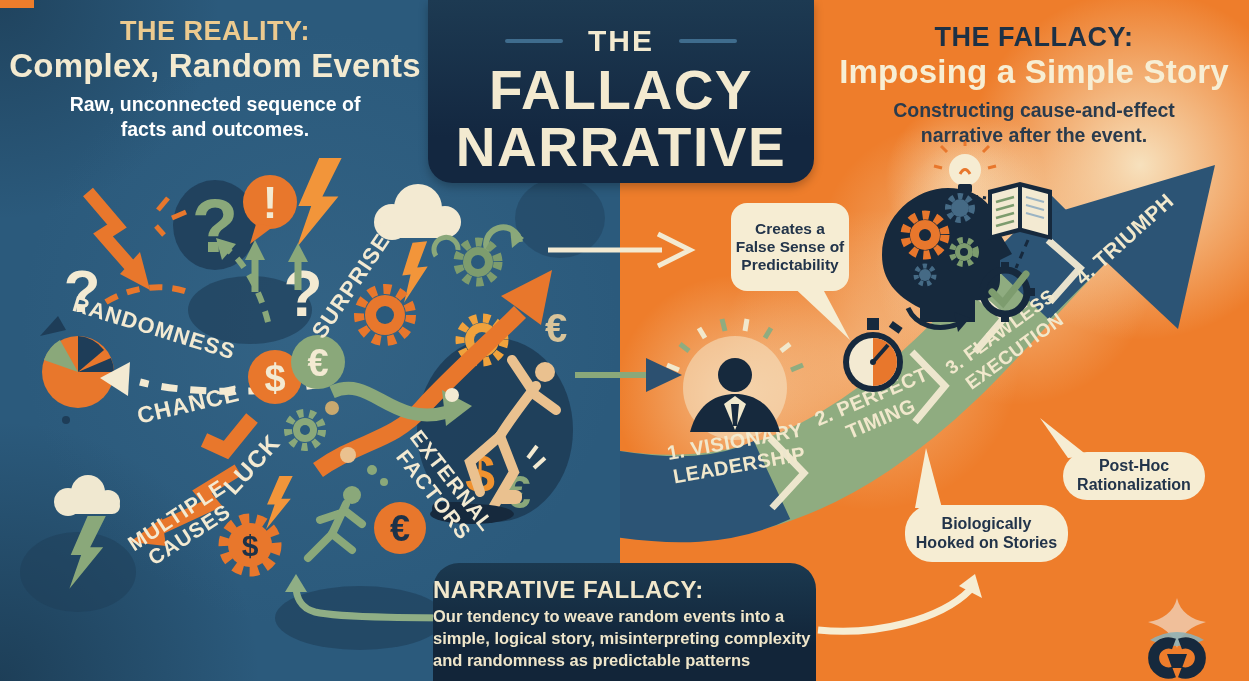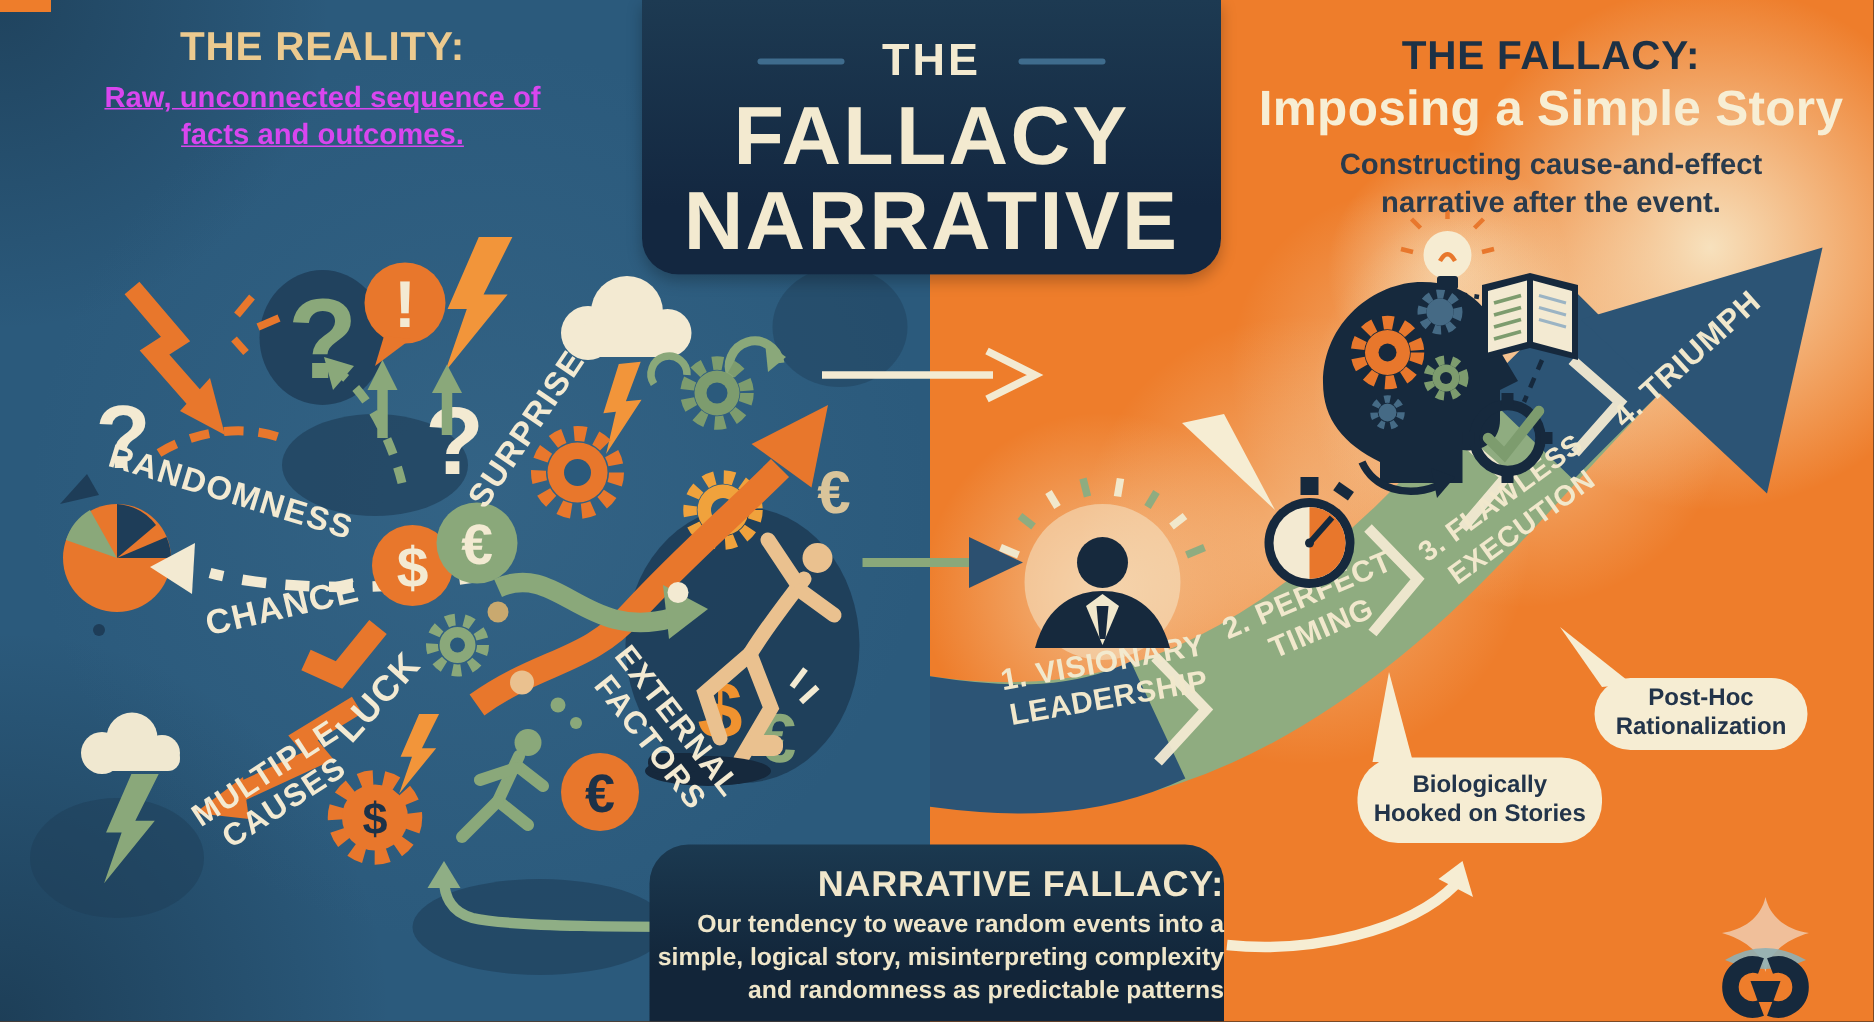--- a/index.html
+++ b/index.html
@@ -24,35 +24,35 @@
   .hdr{position:absolute;text-align:center;z-index:2;line-height:1.12;}
   .hdr-left{left:0;top:16px;width:430px;}
   .hdr-right{left:826px;top:22px;width:416px;}
   .kicker{font-size:27px;font-weight:bold;letter-spacing:.5px;}
   .hdr-left .kicker{color:#ecca8f;}
   .hdr-right .kicker{color:#1d3145;}
   .hdr-title{font-size:33px;font-weight:bold;margin-top:2px;letter-spacing:.2px;}
   .hdr-left .hdr-title{color:#f3ead0;}
   .hdr-right .hdr-title{color:#f7eed4;}
   .hdr-sub{font-size:19.5px;font-weight:bold;margin-top:7px;line-height:1.25;}
-  .hdr-left .hdr-sub{color:#d946ef;text-decoration:underline;}
+  .hdr-left .hdr-sub{color:#ffffff;}
   .hdr-right .hdr-sub{color:#2a3b4d;}
   
   .title-box{position:absolute;left:428px;top:0;width:386px;height:183px;z-index:3;
     background:linear-gradient(180deg,#1d3a52 0%,#132740 75%);
     border-radius:0 0 24px 24px;text-align:center;color:#f3ead0;
     box-shadow:0 4px 10px rgba(0,0,0,.25);}
   .title-the{display:flex;align-items:center;justify-content:center;gap:25px;
     margin-top:24px;font-size:30px;font-weight:bold;letter-spacing:2px;}
   .title-dash{width:58px;height:4px;background:#3f6c8d;border-radius:2px;}
   .title-main{font-size:55px;font-weight:bold;letter-spacing:1.5px;line-height:1.04;margin-top:4px;}
   
   .def-box{position:absolute;left:433px;top:563px;width:383px;height:118px;z-index:3;
     background:linear-gradient(180deg,#1b3950 0%,#122539 70%);
-    border-radius:26px 26px 0 0;text-align:right;}
+    border-radius:26px 26px 0 0;text-align:left;}
   .def-head{margin-top:13px;font-size:24px;font-weight:bold;color:#f1e7cb;letter-spacing:.5px;}
   .def-body{margin-top:2px;font-size:16.5px;font-weight:bold;color:#efe6ca;line-height:1.32;}
   
   .layer{position:absolute;z-index:1;}
   #chaos{left:0;top:140px;}
   #story{left:620px;top:140px;}
   #bridge{left:540px;top:200px;z-index:2;}
   #logo{left:1122px;top:596px;z-index:2;}
   
   .pill{position:absolute;z-index:2;background:#f6edd3;color:#22344a;font-weight:bold;
@@ -67,20 +67,21 @@
 <body>
 
 <div class="canvas">
 
   <div class="panel left"></div>
   <div class="panel right"></div>
   <div class="corner-notch"></div>
 
   <div class="hdr hdr-left">
     <div class="kicker">THE REALITY:</div>
+    <div class="hdr-title">Complex, Random Events</div>
     <div class="hdr-sub">
       <div>Raw, unconnected sequence of</div>
       <div>facts and outcomes.</div>
     </div>
   </div>
 
   <div class="hdr hdr-right">
     <div class="kicker">THE FALLACY:</div>
     <div class="hdr-title">Imposing a Simple Story</div>
     <div class="hdr-sub">
@@ -435,20 +436,25 @@
     <g>
       <line x1="8" y1="50" x2="122" y2="50" stroke="#f3ead2" stroke-width="5"></line>
       <polyline points="118,34 150,50 118,66" stroke="#f3ead2" stroke-width="5" fill="none"></polyline>
     </g>
     <g>
       <line x1="35" y1="175" x2="106" y2="175" stroke="#8aa87a" stroke-width="6"></line>
       <polygon points="106,158 142,175 106,192" fill="#2c5070"></polygon>
     </g>
   </svg>
 
+  <div class="pill pill-pred">
+    <div>Creates a</div>
+    <div>False Sense of</div>
+    <div>Predictability</div>
+  </div>
   <div class="pill pill-post">
     <div>Post-Hoc</div>
     <div>Rationalization</div>
   </div>
   <div class="pill pill-bio">
     <div>Biologically</div>
     <div>Hooked on Stories</div>
   </div>
 
   <div class="def-box">

